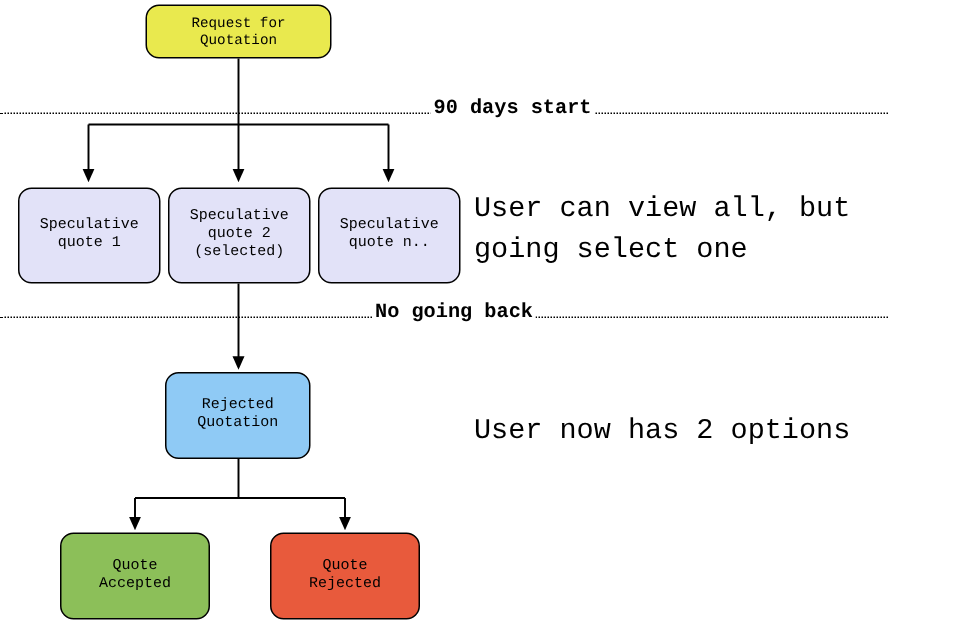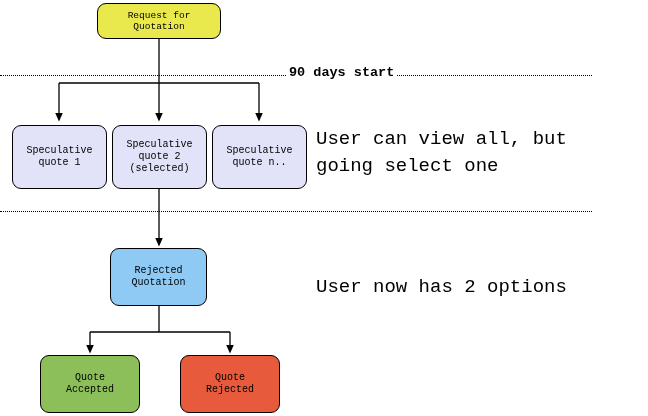--- a/index.html
+++ b/index.html
@@ -143,18 +143,19 @@
 
   <div class="node node-detailed">Rejected
 Quotation</div>
 
   <div class="node node-accepted">Quote
 Accepted</div>
   <div class="node node-rejected">Quote
 Rejected</div>
 
   <div class="divider-label divider-label-1">90 days start</div>
+  <div class="divider-label divider-label-2">No going back</div>
 
   <div class="annotation annotation-2">User can view all, but
 going select one</div>
   <div class="annotation annotation-3">User now has 2 options</div>
 
 </div>
 
 </body></html>

